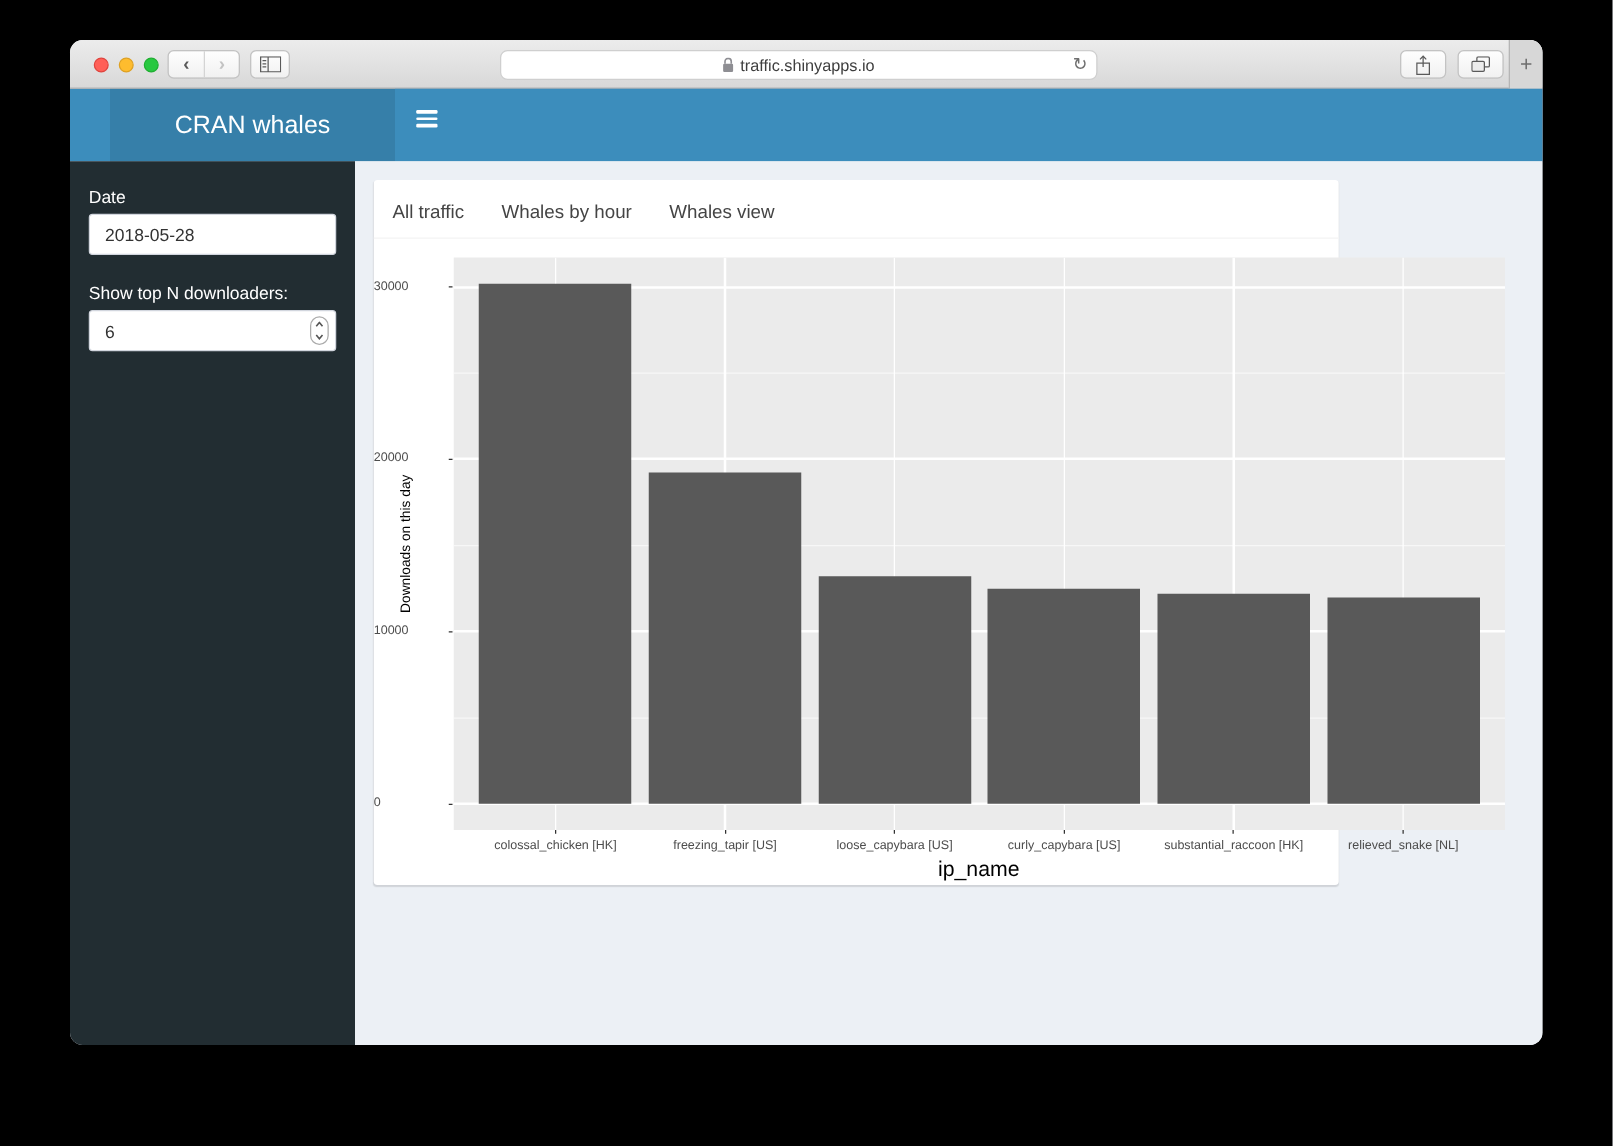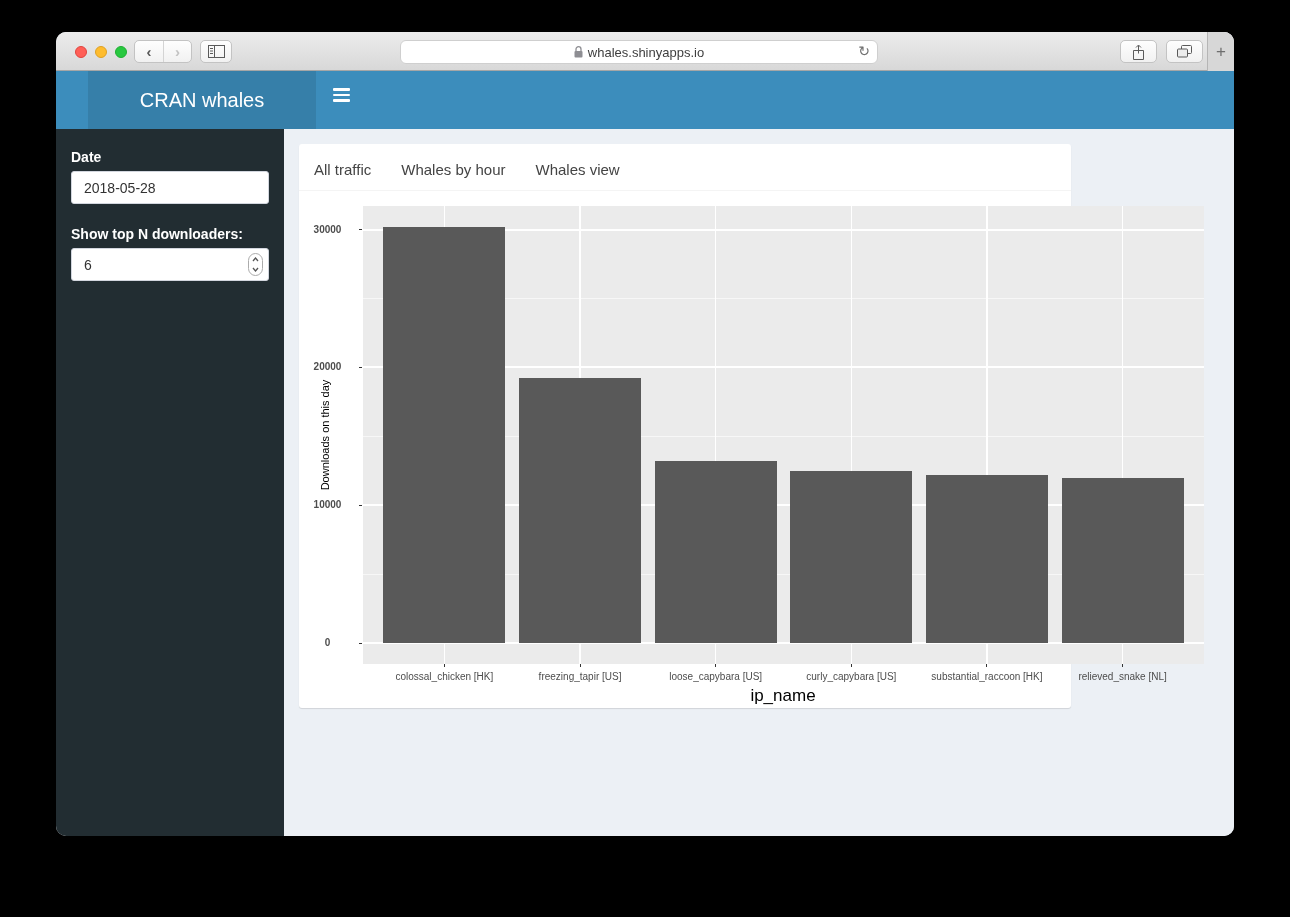--- a/index.html
+++ b/index.html
@@ -55,21 +55,21 @@
   .logo {
     width:228px; color:#fff; font-size:20px;
     display:flex; align-items:center; justify-content:center;
   }
   .navbar { flex:1; position:relative; }
   .hamburger { position:absolute; left:17px; top:17px; width:17px; cursor:pointer; }
   .hamburger span { display:block; height:2.5px; background:#fff; margin-bottom:3px; border-radius:1px; }
   
   .main { display:flex; height:716px; }
   .sidebar { width:228px; padding:12px 15px; }
-  .ctrl-label { color:#fff; font-weight:bold; font-size:14px; margin:8px 0 6px 0; }
+  .ctrl-label { color:#fff; font-weight:normal; font-size:14px; margin:8px 0 6px 0; }
   .ctrl-label.second { margin-top:22px; }
   .txt-input {
     width:100%; height:33px; background:#fff;
     border:1px solid #d2d6de; border-radius:3px;
     padding:6px 12px; font-size:14px; color:#333;
     font-family:"Liberation Sans", sans-serif;
   }
   .num-wrap { position:relative; }
   .stepper {
     position:absolute; right:6px; top:5px; width:15px; height:23px;
@@ -93,21 +93,21 @@
     background:#fff; border-top-color:#3c8dbc;
     border-left:1px solid #f4f4f4; border-right:1px solid #f4f4f4;
     height:48px; position:relative; z-index:1;
   }
   .chart-area { position:relative; height:517px; }
   .panel { position:absolute; left:64px; top:15px; width:841px; height:458px; overflow:hidden; }
   .gl-major { position:absolute; left:0; width:100%; height:2px; background:#fff; }
   .gl-minor { position:absolute; left:0; width:100%; height:1px; background:#f7f7f7; }
   .gl-vert  { position:absolute; top:0; height:100%; width:1.5px; background:#fff; }
   .bar { position:absolute; }
-  .ytick-label { position:absolute; left:0; width:57px; text-align:center; font-size:10px; color:#4d4d4d; line-height:12px;font-weight:bold; }
+  .ytick-label { position:absolute; left:0; width:57px; text-align:left; font-size:10px; color:#4d4d4d; line-height:12px; }
   .ytick-mark  { position:absolute; width:3px; height:1px; background:#333; }
   .xtick-mark  { position:absolute; width:1px; height:3px; background:#333; }
   .cat-label   { position:absolute; font-size:10px; color:#4d4d4d; white-space:nowrap; transform:translateX(-50%); }
   .axis-title-y {
     position:absolute; left:26px; top:244px; transform:translate(-50%,-50%) rotate(-90deg);
     font-size:11px; color:#000; white-space:nowrap;
   }
   .axis-title-x {
     position:absolute; left:484px; top:495px; transform:translateX(-50%);
     font-size:17px; color:#000;
@@ -142,21 +142,21 @@
       </svg>
     </div>
 
     <div class="urlbar">
       <span class="lock-icon">
         <svg width="9" height="12" viewBox="0 0 9 12">
           <rect x="0.5" y="5" width="8" height="6.5" rx="1" fill="#8e8e93"></rect>
           <path d="M2 5 V3.2 a2.5 2.5 0 0 1 5 0 V5" fill="none" stroke="#8e8e93" stroke-width="1.3"></path>
         </svg>
       </span>
-      <span>whales.shinyapps.io</span>
+      <span>traffic.shinyapps.io</span>
       <span class="reload">
         <span>↻</span>
       </span>
     </div>
 
     <div class="tb-btn sharebtn">
       <svg class="icon-svg" width="13" height="16" viewBox="0 0 13 16">
         <path d="M1.5 6.5 h10 v9 h-10 z" fill="none" stroke="#5a5a5a"></path>
         <line x1="6.5" y1="1.5" x2="6.5" y2="9.5" stroke="#5a5a5a"></line>
         <path d="M4 3.5 L6.5 1 L9 3.5" fill="none" stroke="#5a5a5a"></path>

